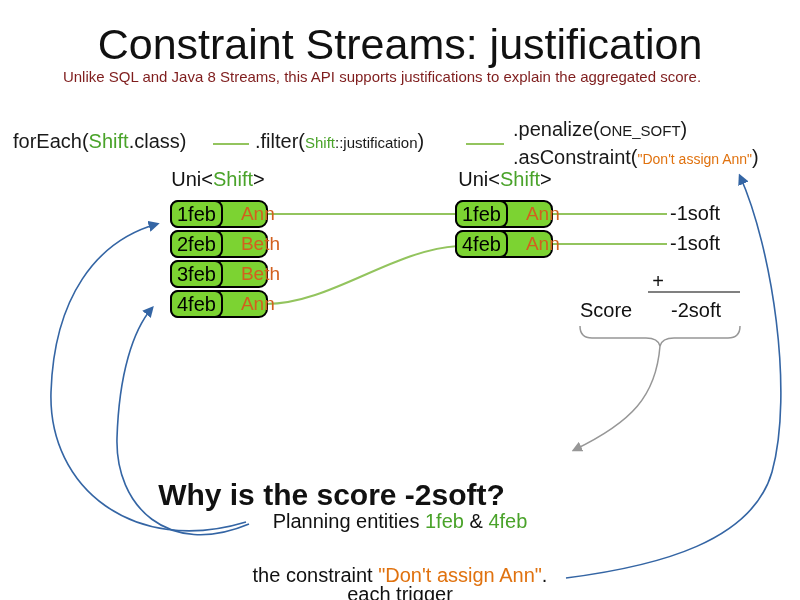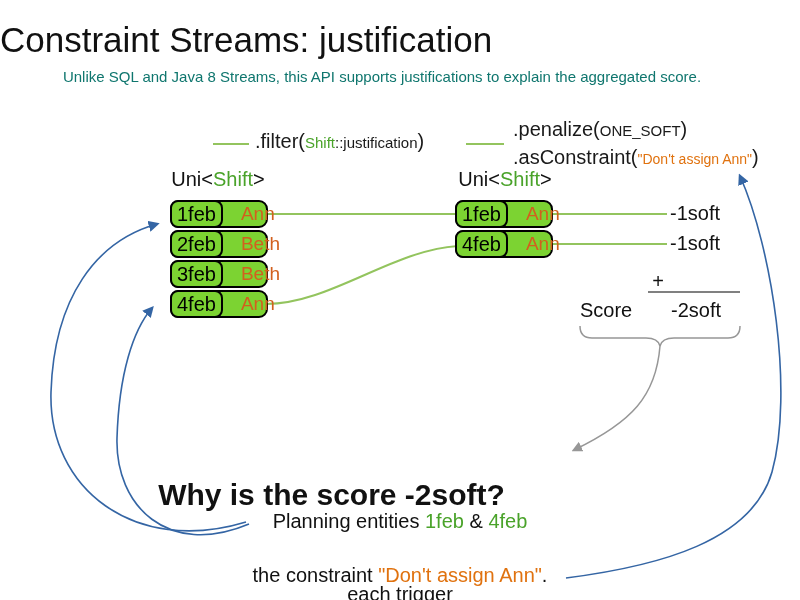--- a/index.html
+++ b/index.html
@@ -2,22 +2,22 @@
 <html style="--entity-green: #7cd332; --text-green: #4aa32a; --line-green: #93c45e; --orange: #d2601e; --bright-orange: #e0720f; --blue: #3465a4; --gray-line: #979797;"><head>
 <meta charset="utf-8">
 <style>
   html,body{margin:0;padding:0;background:#fff;}
   .slide{
     position:relative;width:800px;height:600px;background:#fff;overflow:hidden;
     font-family:"Liberation Sans",sans-serif;color:#111;
   }
   .abs{position:absolute;}
   svg.overlay{position:absolute;left:0;top:0;width:800px;height:600px;}
-  .title{left:0;top:20px;width:800px;font-size:35px;font-weight:400;letter-spacing:0;}
-  .subtitle{left:0;top:68px;width:764px;text-align:center;font-size:15px;color:#0f766e;}
+  .title{left:0;top:20px;width:800px;text-align:center;font-size:43px;font-weight:400;letter-spacing:0;}
+  .subtitle{left:0;top:68px;width:764px;text-align:center;font-size:15px;color:#7f1d1d;}
   .code{font-size:20px;white-space:nowrap;color:#1a1a1a;}
   .code .sm{font-size:15px;}
   .code .xs{font-size:14px;}
   .green-txt{color:var(--text-green);}
   .bright-orange-txt{color:var(--bright-orange);}
   .code-foreach{left:13px;top:130px;}
   .code-filter{left:255px;top:130px;}
   .code-right{left:513px;top:116px;line-height:26px;}
   .uni{font-size:20px;text-align:center;white-space:nowrap;}
   .uni-left{left:168px;top:168px;width:100px;}
@@ -82,20 +82,23 @@
     <path class="stroke-gray" d="M660 346 C 656 396 632 422 574 450" marker-end="url(#arrow-gray)"></path>
 
     <path class="stroke-blue" d="M246 522 C 134 556 48 488 51 392 C 54 298 96 241 157 224" marker-end="url(#arrow-blue)"></path>
     <path class="stroke-blue" d="M249 524 C 168 558 115 506 117 438 C 119 374 133 330 152 308" marker-end="url(#arrow-blue)"></path>
     <path class="stroke-blue" d="M566 578 C 660 566 752 541 772 472 C 794 392 772 248 740 176" marker-end="url(#arrow-blue)"></path>
   </svg>
 
   <div class="abs title">Constraint Streams: justification</div>
   <div class="abs subtitle">Unlike SQL and Java 8 Streams, this API supports justifications to explain the aggregated score.</div>
 
+  <div class="abs code code-foreach">
+    <span>forEach(</span><span class="green-txt">Shift</span><span>.class)</span>
+  </div>
 
   <div class="abs code code-filter">
     <span>.filter(</span><span class="sm green-txt">Shift</span><span class="sm">::justification</span><span>)</span>
   </div>
 
   <div class="abs code code-right">
     <div>
       <span>.penalize(</span><span class="sm">ONE_SOFT</span><span>)</span>
     </div>
     <div>

